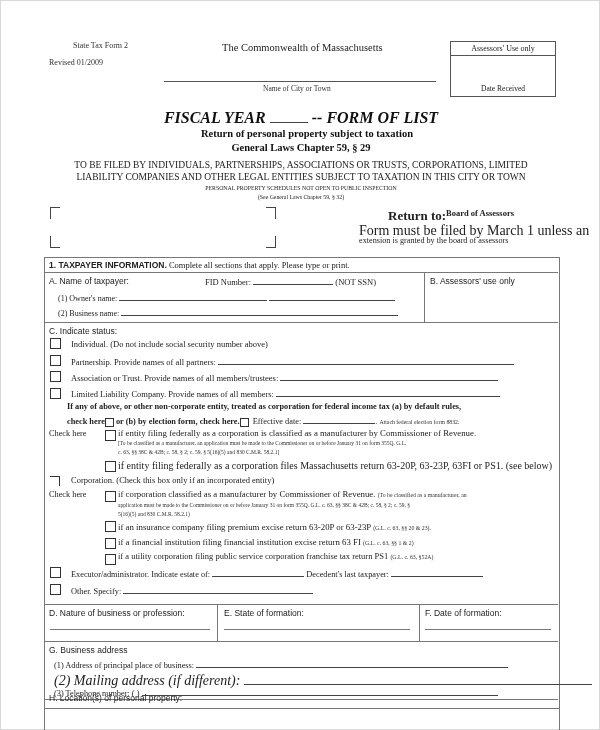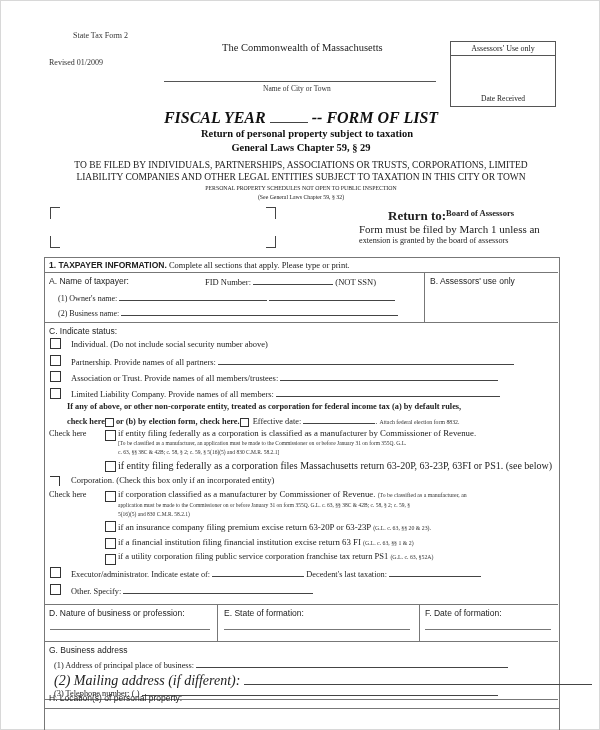--- a/index.html
+++ b/index.html
@@ -10,21 +10,21 @@
   .serif { font-family: "Liberation Serif", "DejaVu Serif", serif; }
   .sans { font-family: "Liberation Sans", "DejaVu Sans", sans-serif; }
   .blank { display: inline-block; border-bottom: 1px solid #444; height: 9px; vertical-align: baseline; }
   .cb { display: inline-block; width: 11px; height: 11px; border: 1px solid #333; vertical-align: middle; background: #fff; }
 
   
   .form-id { font-size: 8px; color: #333; }
   .commonwealth { font-size: 10.5px; color: #222; }
   .city-line { position: absolute; left: 163px; top: 80px; width: 272px; height: 0; border-top: 1.2px solid #555; }
   .city-label { font-size: 7.5px; color: #333; }
-  .assessor-box { position: absolute; left: 449px; top: 40px; width: 106px; height: 66px; border: 1px solid #555; }
+  .assessor-box { position: absolute; left: 449px; top: 40px; width: 106px; height: 56px; border: 1px solid #555; }
   .assessor-box .hdr { height: 14px; border-bottom: 1px solid #555; font-size: 8px; text-align: center; line-height: 13px; }
   .assessor-box .dr { position: absolute; bottom: 3px; width: 100%; text-align: center; font-size: 7.5px; }
 
   .title-block { position: absolute; left: 0; width: 600px; text-align: center; font-weight: bold; color: #111; }
   .caps { position: absolute; left: 0; width: 600px; text-align: center; color: #222; }
 
   .bracket { position: absolute; width: 10px; height: 12px; border-color: #444; border-style: solid; border-width: 0; }
   .br-tl { border-top-width: 1px; border-left-width: 1px; }
   .br-tr { border-top-width: 1px; border-right-width: 1px; }
   .br-bl { border-bottom-width: 1px; border-left-width: 1px; }
@@ -37,21 +37,21 @@
   .lbl { font-size: 8.5px; font-family: "Liberation Sans", "DejaVu Sans", sans-serif; color: #222; }
   .txt { font-size: 8.5px; color: #222; }
   .tiny { font-size: 5.5px; color: #333; }
   .bold { font-weight: bold; }
 </style>
 </head>
 <body>
 
 <div class="page">
 
-  <div class="abs form-id" style="left:48px; top:30px;padding-left:24px;">State Tax Form 2</div>
+  <div class="abs form-id" style="left:48px; top:40px;padding-left:24px;">State Tax Form 2</div>
   <div class="abs form-id" style="left:48px; top:57px;">Revised 01/2009</div>
   <div class="abs commonwealth" style="left:221px; top:41px;">The Commonwealth of Massachusetts</div>
   <div class="city-line"></div>
   <div class="abs city-label" style="left:262px; top:83px;">Name of City or Town</div>
 
   <div class="assessor-box">
     <div class="hdr">Assessors' Use only</div>
     <div class="dr">Date Received</div>
   </div>
 
@@ -68,21 +68,21 @@
   <div class="caps" style="top:184px; font-size:5.8px;">PERSONAL PROPERTY SCHEDULES NOT OPEN TO PUBLIC INSPECTION</div>
   <div class="caps" style="top:193px; font-size:5.8px;">(See General Laws Chapter 59, § 32)</div>
 
   <div class="bracket br-tl" style="left:49px; top:206px;"></div>
   <div class="bracket br-tr" style="left:265px; top:206px;"></div>
   <div class="bracket br-bl" style="left:49px; top:235px;"></div>
   <div class="bracket br-br" style="left:265px; top:235px;"></div>
 
   <div class="abs txt bold" style="left:387px; top:207px; font-size:13px;">Return to:</div>
   <div class="abs txt bold" style="left:445px; top:207px; font-size:8.5px;">Board of Assessors</div>
-  <div class="abs txt" style="left:358px; top:222px; font-size:11px;">Form must be filed by March 1 unless an</div>
+  <div class="abs txt" style="left:358px; top:222px; font-size:14px;">Form must be filed by March 1 unless an</div>
   <div class="abs txt" style="left:358px; top:235px; font-size:8.2px;">extension is granted by the board of assessors</div>
 
   <div class="form">
 
     <div class="row" style="top:0; height:15px;">
       <span class="abs" style="left:4px; top:2px; font-size:8.5px;">
         <span class="sans bold">1.  TAXPAYER INFORMATION.</span>
         <span class="serif" style="font-size:8.5px;">Complete all sections that apply.  Please type or print.</span>
       </span>
     </div>
@@ -176,21 +176,21 @@
       <span class="abs cb" style="left:60px; top:231px;"></span>
       <span class="abs txt" style="left:73px; top:228px; font-size:8.5px;">
         <span>if a utility corporation filing public service corporation franchise tax return PS1</span>
         <span class="tiny" style="font-size:5.8px;">(G.L. c. 63, §52A)</span>
       </span>
 
       <span class="abs cb" style="left:5px; top:244px;"></span>
       <span class="abs txt" style="left:26px; top:245px; font-size:8.3px;">
         <span>Executor/administrator.  Indicate estate of:</span>
         <span class="blank" style="width:92px;"></span>
-        <span>Decedent's last taxation:</span>
+        <span>Decedent's last taxpayer:</span>
         <span class="blank" style="width:92px;"></span>
       </span>
 
       <span class="abs cb" style="left:5px; top:261px;"></span>
       <span class="abs txt" style="left:26px; top:262px; font-size:8.3px;">
         <span>Other.  Specify:</span>
         <span class="blank" style="width:190px;"></span>
       </span>
     </div>
 

